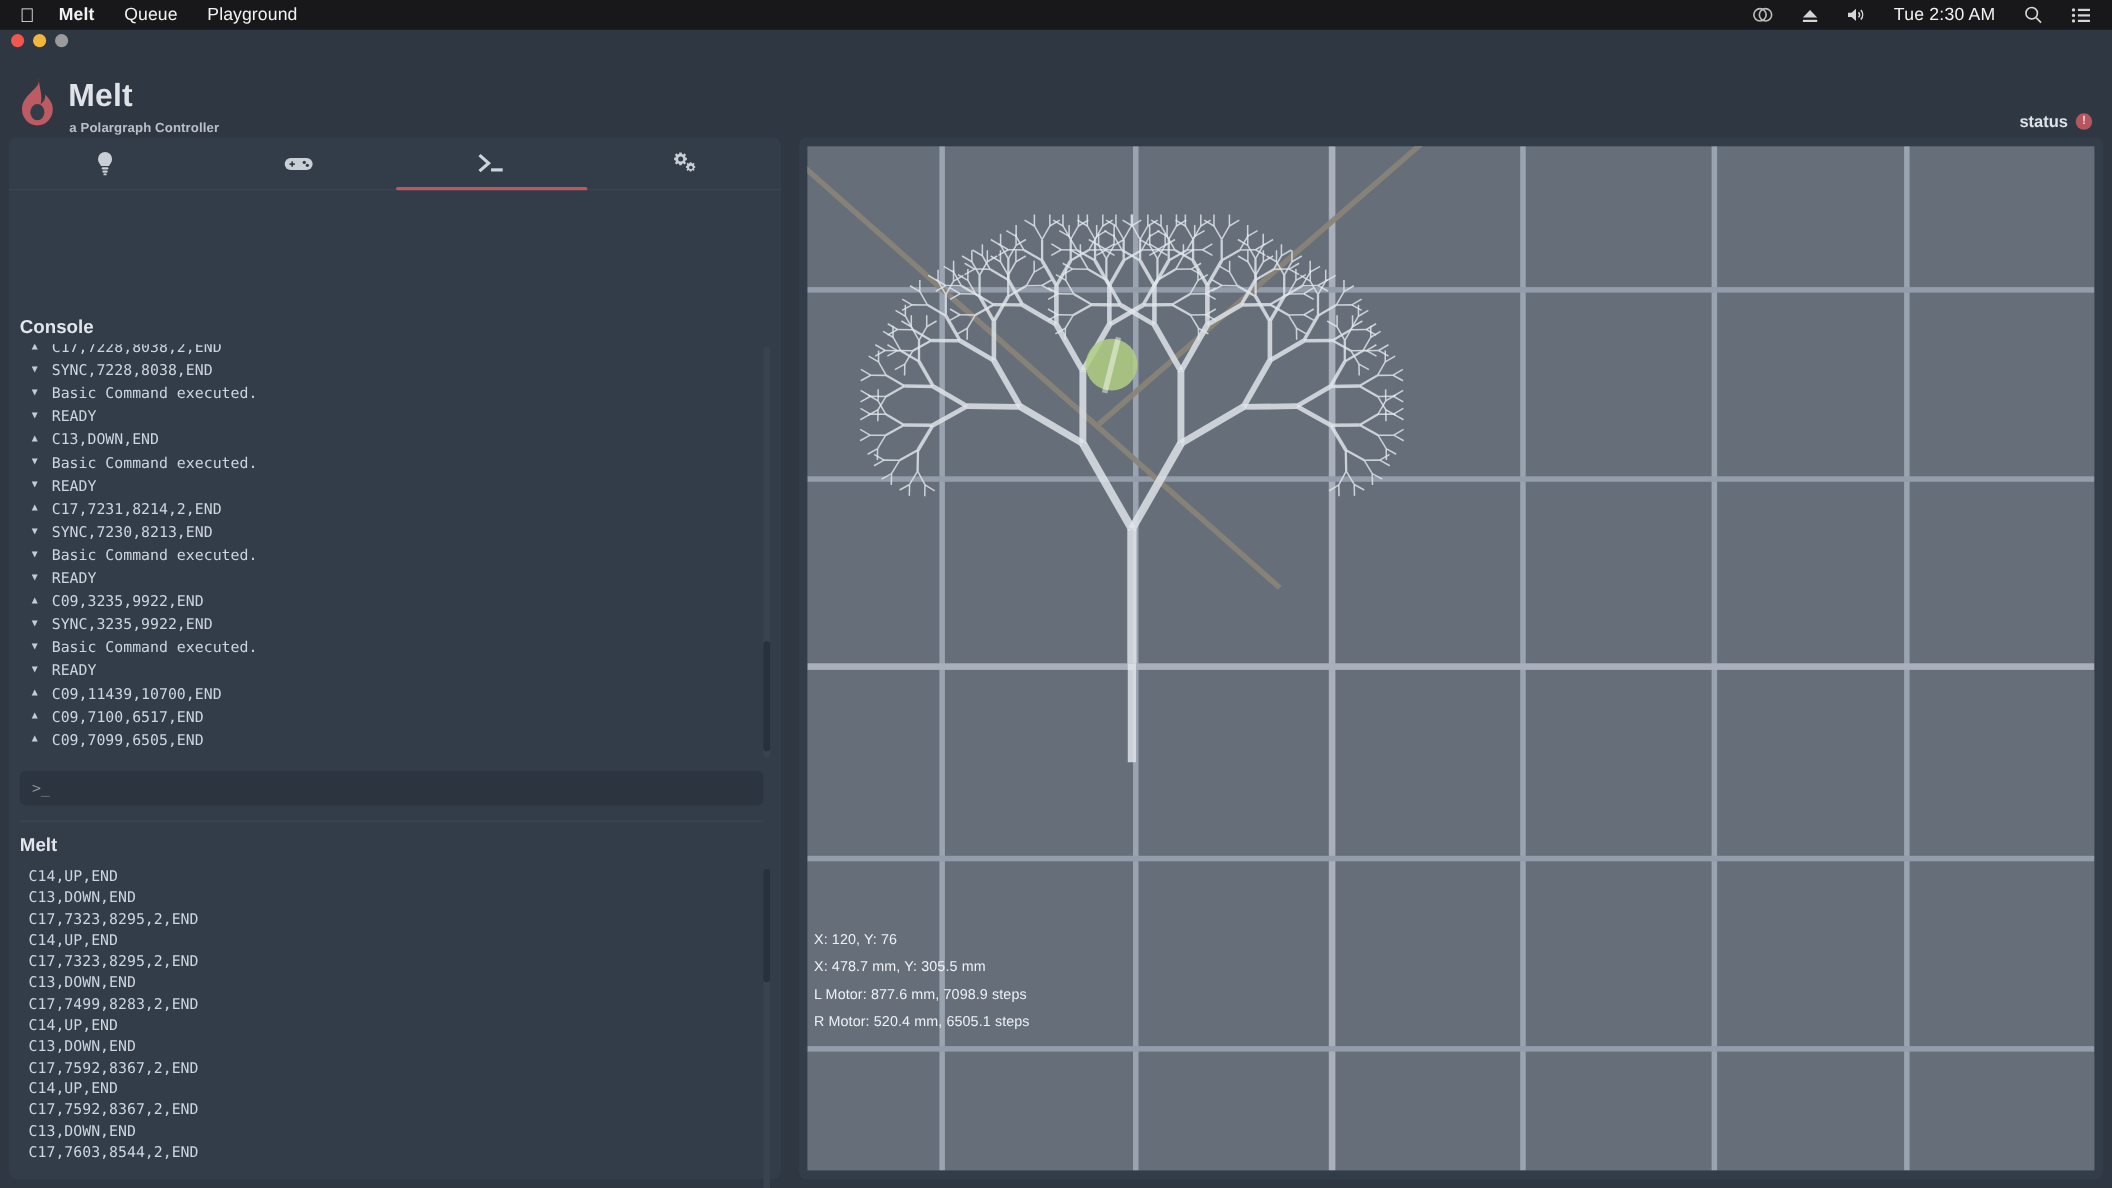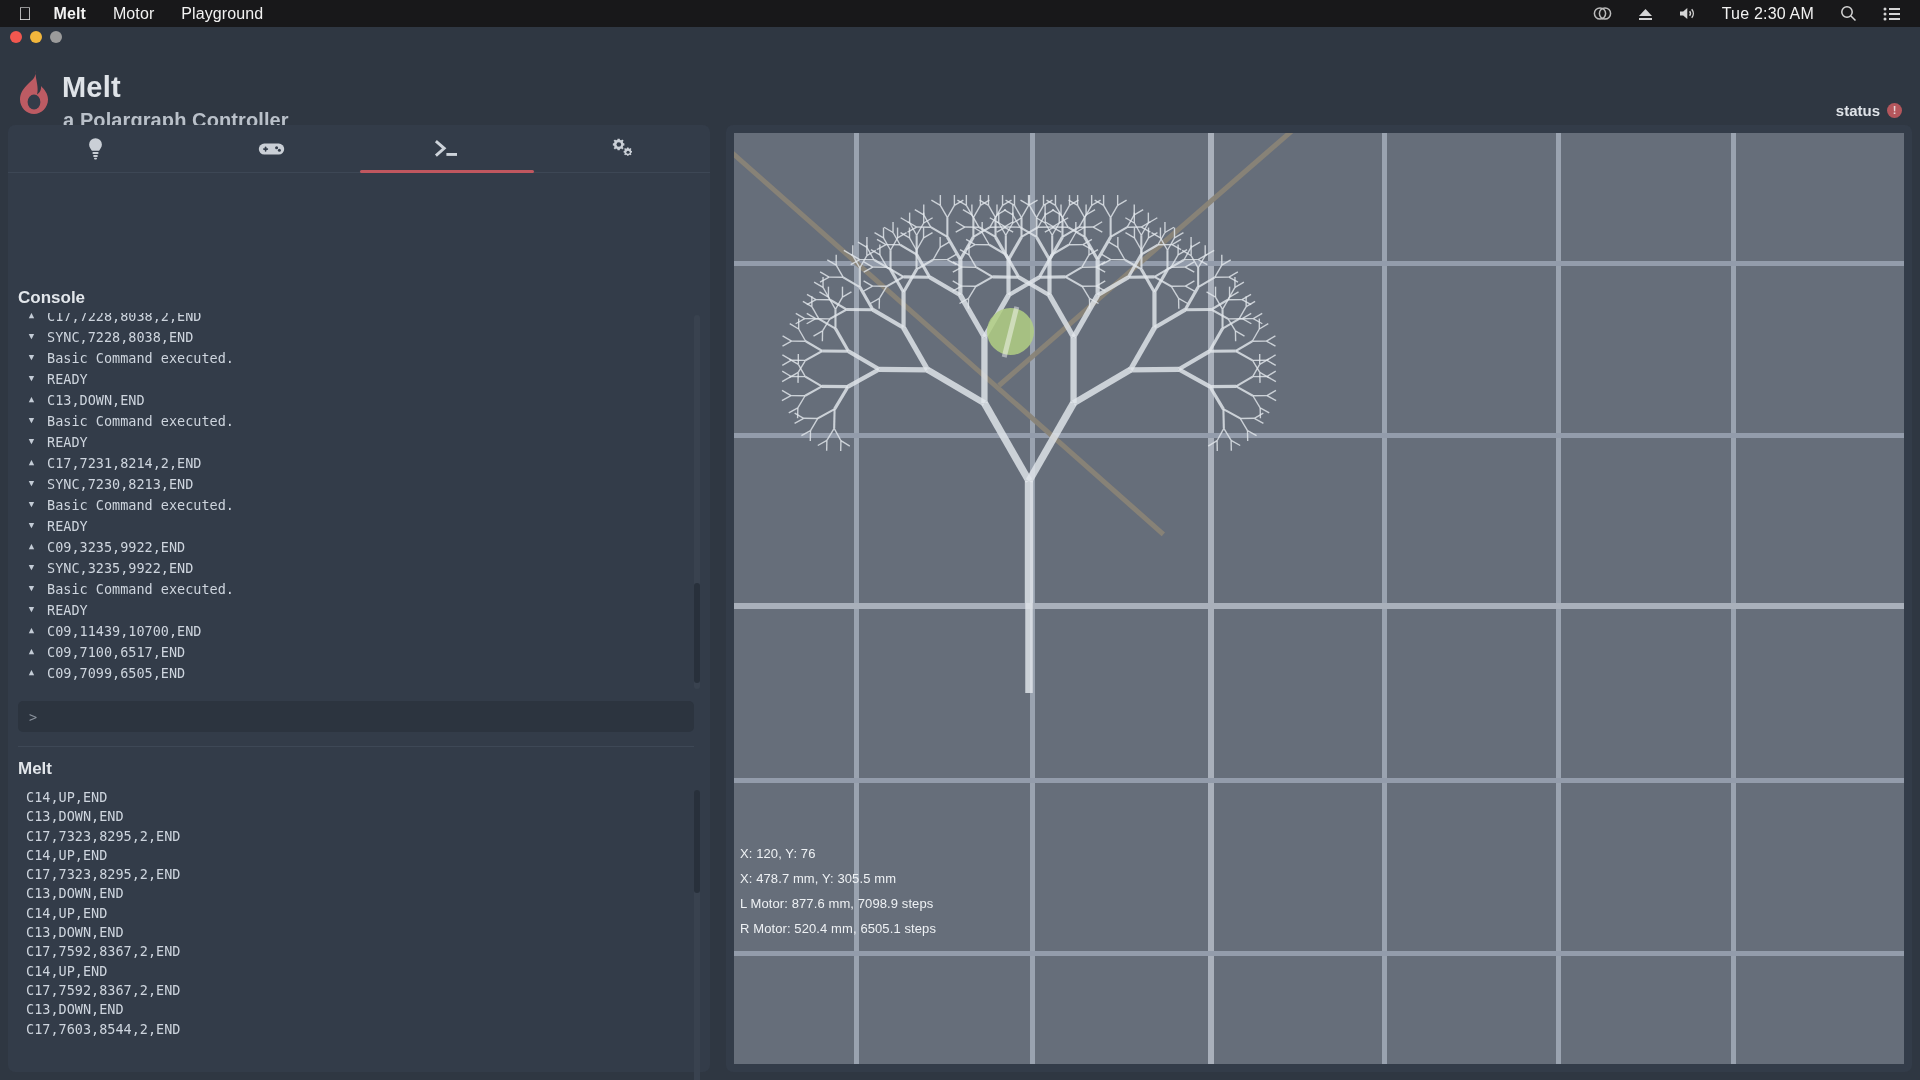--- a/index.html
+++ b/index.html
@@ -46,21 +46,21 @@
   .appheader {
     position: absolute; top: 12px; left: 0; width: 1920px; height: 68px;
   }
   .flamelogo { position: absolute; left: 14px; top: 30px; width: 40px; height: 46px; }
   .app-title {
     position: absolute; left: 62px; top: 32px;
     font-size: 29px; font-weight: bold; color: #dfe3e8; letter-spacing: .2px;
   }
   .app-sub {
     position: absolute; left: 63px; top: 70px;
-    font-size: 20px; font-weight: bold; color: #b9c0c9; letter-spacing: .1px;
+    font-size: 12px; font-weight: bold; color: #b9c0c9; letter-spacing: .1px;
   }
   .status-wrap {
     position: absolute; right: 18px; top: 63px;
     display: flex; align-items: center; gap: 7px;
   }
   .status-label { font-size: 15px; font-weight: bold; color: #dfe3e8; }
   .status-badge {
     width: 15px; height: 15px; border-radius: 50%;
     background: #b4565c;
     color: #e8d4d6; font-size: 11px; font-weight: bold;
@@ -186,21 +186,21 @@
     font-family: Liberation Sans, sans-serif;
     margin-top: 27px;
   }
 </style>
 </head>
 <body>
 
 <div class="menubar">
   <span class="mb-apple"></span>
   <span class="mb-item bold">Melt</span>
-  <span class="mb-item">Motor</span>
+  <span class="mb-item">Queue</span>
   <span class="mb-item">Playground</span>
   <div class="mb-right">
     <span class="mb-icon">
       <svg width="19" height="15" viewBox="0 0 19 15">
           <g fill="none" stroke="#c9c9c9" stroke-width="1.5">
         <ellipse cx="7" cy="7.5" rx="5.6" ry="5.6"></ellipse>
             <ellipse cx="12" cy="7.5" rx="5.6" ry="5.6"></ellipse>
       </g>
         </svg>
     </span>
@@ -332,20 +332,21 @@
 
     <div class="section-title" id="queue-title">Melt</div>
 
     <div class="queue-log" id="queue-log">
         <div class="qline">C14,UP,END</div>
         <div class="qline">C13,DOWN,END</div>
         <div class="qline">C17,7323,8295,2,END</div>
         <div class="qline">C14,UP,END</div>
         <div class="qline">C17,7323,8295,2,END</div>
         <div class="qline">C13,DOWN,END</div>
+        <div class="qline">C17,7499,8283,2,END</div>
         <div class="qline">C14,UP,END</div>
         <div class="qline">C13,DOWN,END</div>
         <div class="qline">C17,7592,8367,2,END</div>
         <div class="qline">C14,UP,END</div>
         <div class="qline">C17,7592,8367,2,END</div>
         <div class="qline">C13,DOWN,END</div>
         <div class="qline">C17,7603,8544,2,END</div>
       </div>
     <div class="sb-track" style="top:665px;height:309px;">
       <div class="sb-thumb" style="top:0px;height:103px;"></div>

